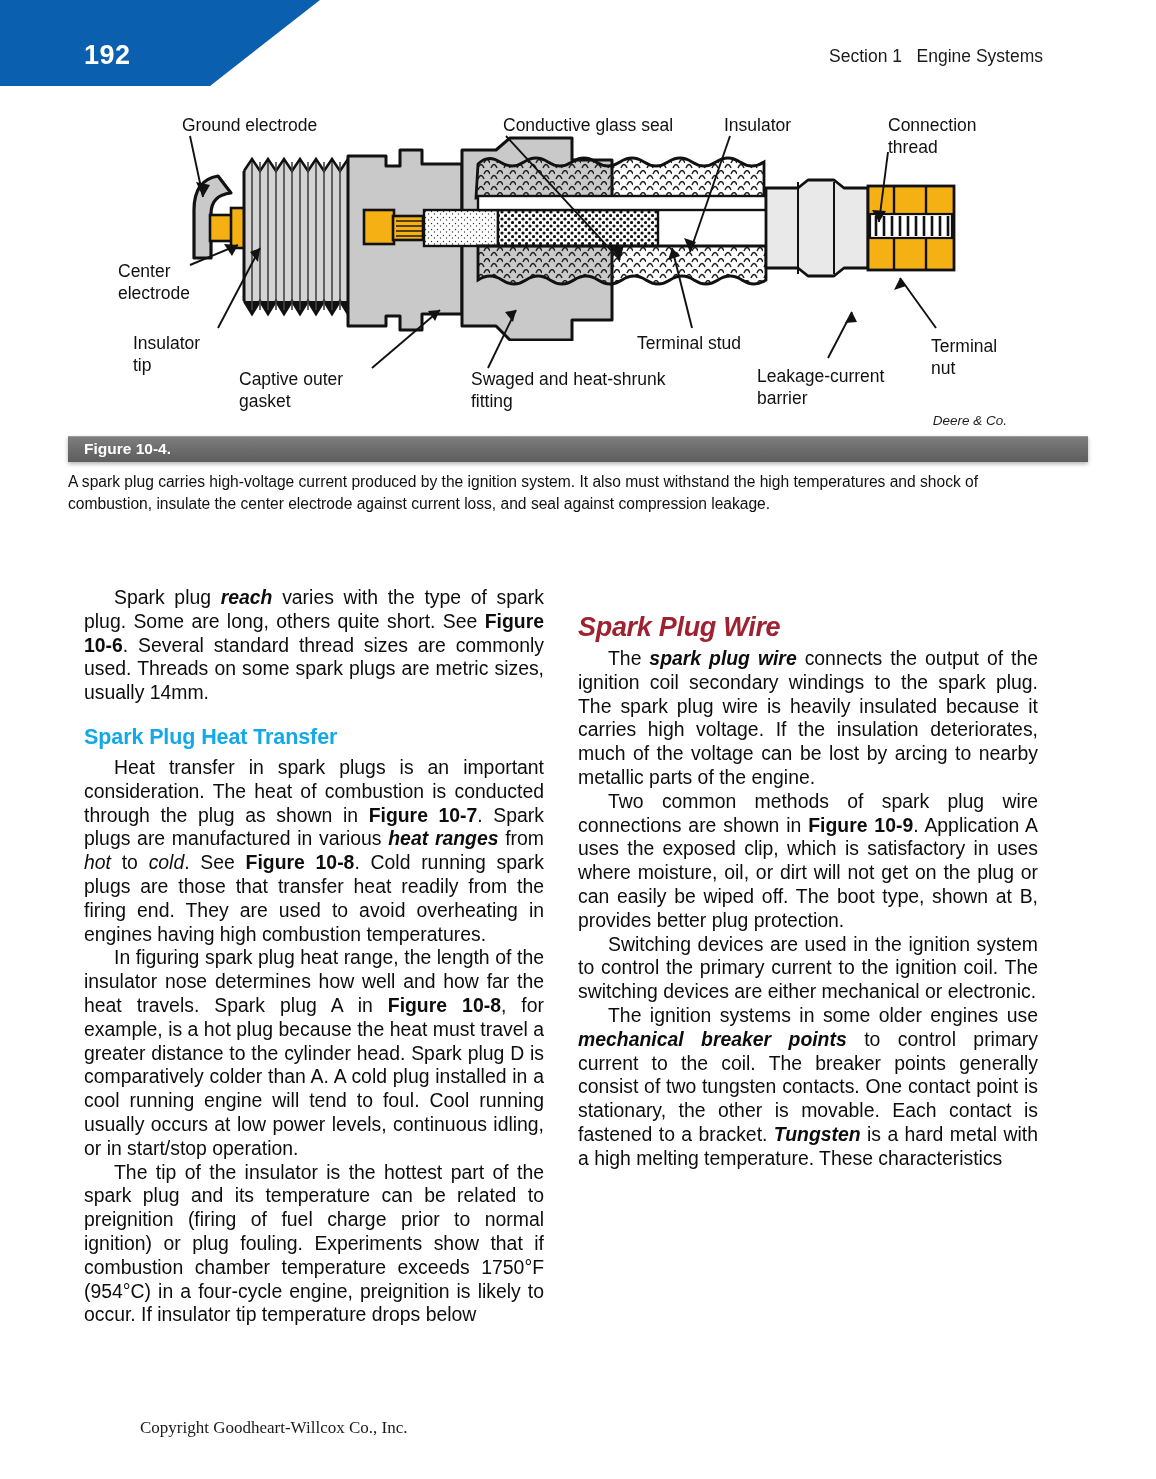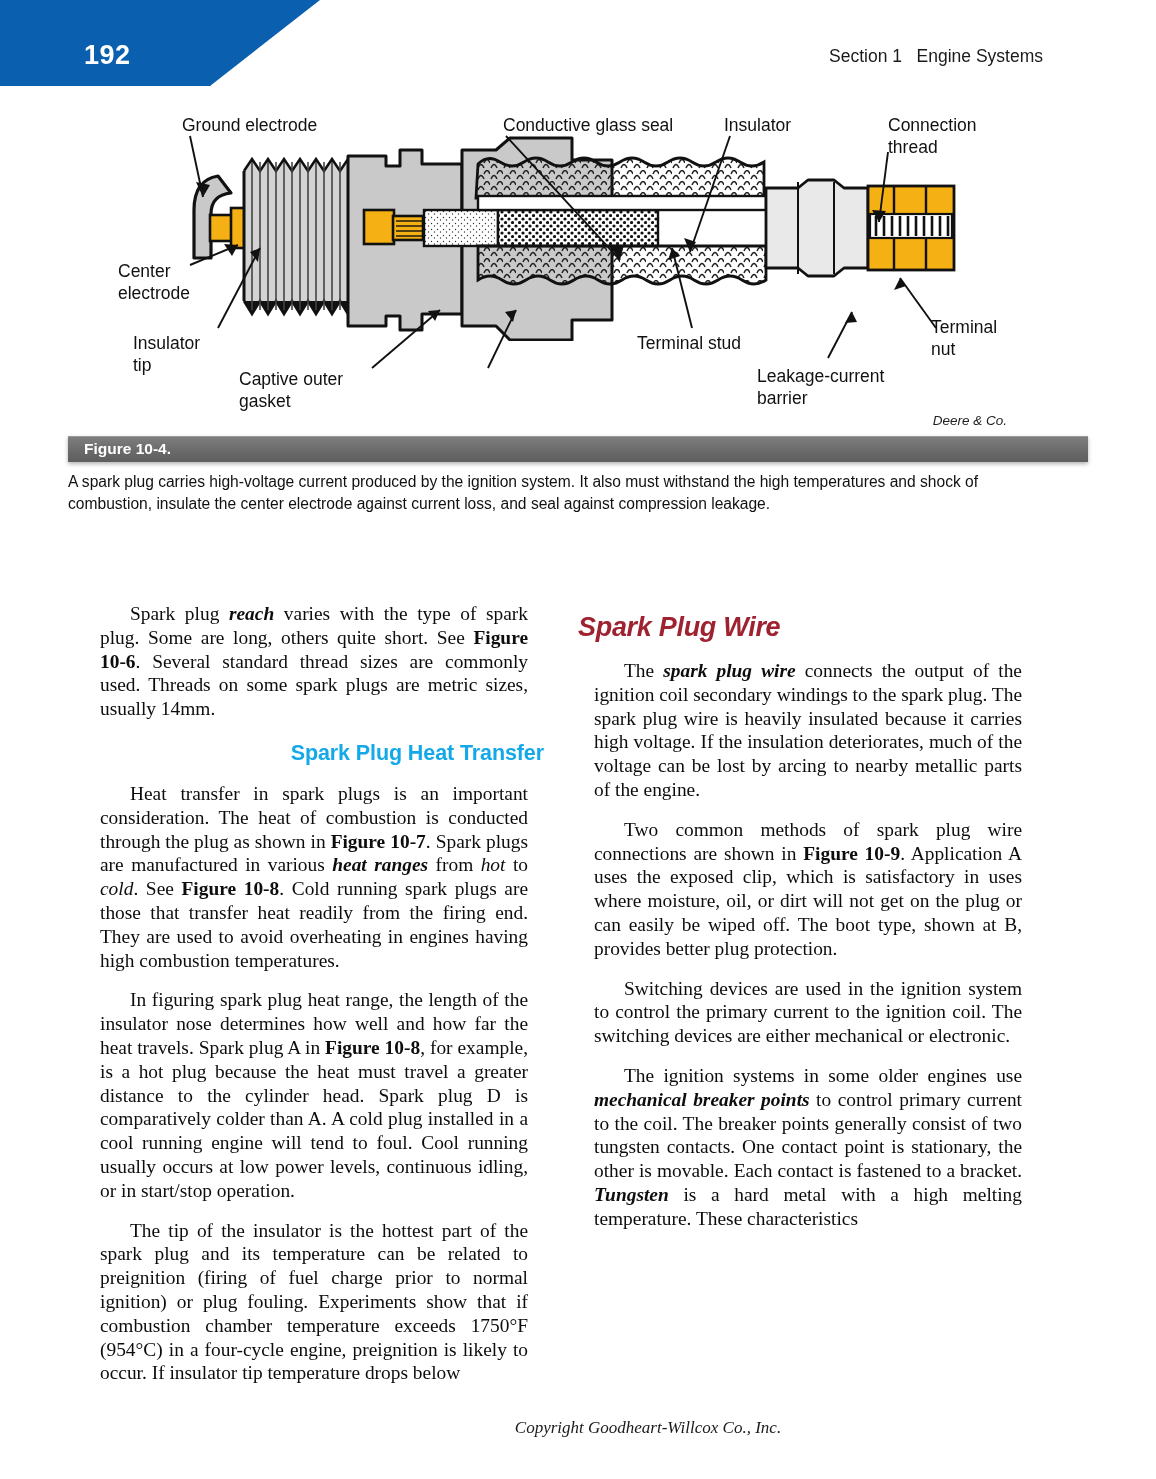--- a/index.html
+++ b/index.html
@@ -132,67 +132,65 @@
   }
   .col {
     position: absolute;
     top: 0;
     width: 460px;
   }
   .col-left  { left: 0; }
   .col-right { left: 494px; }
 
   p.body {
-    margin: 16px;
-    font-family: Liberation Serif, serif;
+    margin: 0;
+    font-family: Liberation Sans, sans-serif;
     font-size: 19.4px;
     line-height: 23.8px;
     text-align: justify;
     text-indent: 30px;
     color: #0d0d0d;
     -webkit-hyphens: none;
     hyphens: none;
   }
   p.body.no-indent { text-indent: 0; }
 
   h2.head-blue {
-    margin: 20px 0 12px 0;
+    margin: 20px 0 6px 0;
     font-family: "Liberation Sans", sans-serif;
     font-weight: bold;
     font-size: 21.5px;
     color: #13a9e8;
     letter-spacing: -0.1px;
-    text-align: right;
   }
   h2.head-red {
     margin: 26px 0 4px 0;
     font-family: "Liberation Sans", sans-serif;
     font-weight: bold;
     font-style: italic;
     font-size: 27px;
     color: #9e2230;
     letter-spacing: -0.3px;
   }
   .b   { font-weight: bold; }
   .i   { font-style: italic; }
   .bi  { font-weight: bold; font-style: italic; }
 
   
   .footer {
     position: absolute;
     left: 0;
     top: 1418px;
     width: 1156px;
-    text-align: center;
+    text-align: left;
     padding-left: 140px;
     box-sizing: border-box;
     font-family: "Liberation Serif", serif;
     font-size: 17px;
     color: #1a1a1a;
-    font-style: italic;
   }
 </style>
 </head>
 <body>
 
 <div class="page-header">
   <div class="folio-tab"></div>
   <div class="folio-number">192</div>
   <div class="running-head">Section 1   Engine Systems</div>
 </div>
@@ -353,27 +351,29 @@
 
   <div class="fig-label" style="left:118px; top:160px;">Center
 electrode</div>
 
   <div class="fig-label" style="left:133px; top:232px;">Insulator
 tip</div>
 
   <div class="fig-label" style="left:239px; top:268px;">Captive outer
 gasket</div>
 
+  <div class="fig-label" style="left:471px; top:268px;">Swaged and heat-shrunk
+fitting</div>
 
   <div class="fig-label" style="left:637px; top:232px;">Terminal stud</div>
 
   <div class="fig-label" style="left:757px; top:265px;">Leakage-current
 barrier</div>
 
-  <div class="fig-label" style="left:931px; top:216px;">Terminal
+  <div class="fig-label" style="left:931px; top:235px;">Terminal
 nut</div>
 
   <div class="fig-credit">Deere &amp; Co.</div>
 </div>
 
 <div class="caption-wrap">
   <div class="caption-bar">
     <span class="caption-bar-text">Figure 10-4.</span>
   </div>
   <div class="caption-body">A spark plug carries high-voltage current produced by the ignition system. It also must withstand the high temperatures and shock of combustion, insulate the center electrode against current loss, and seal against compression leakage.</div>

